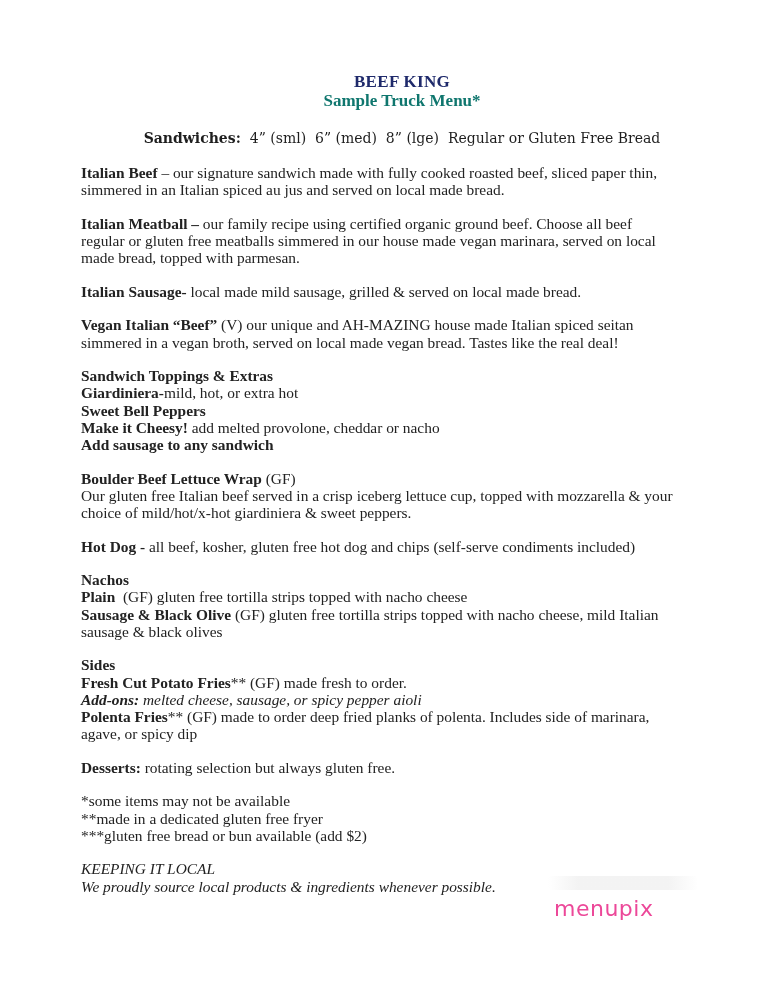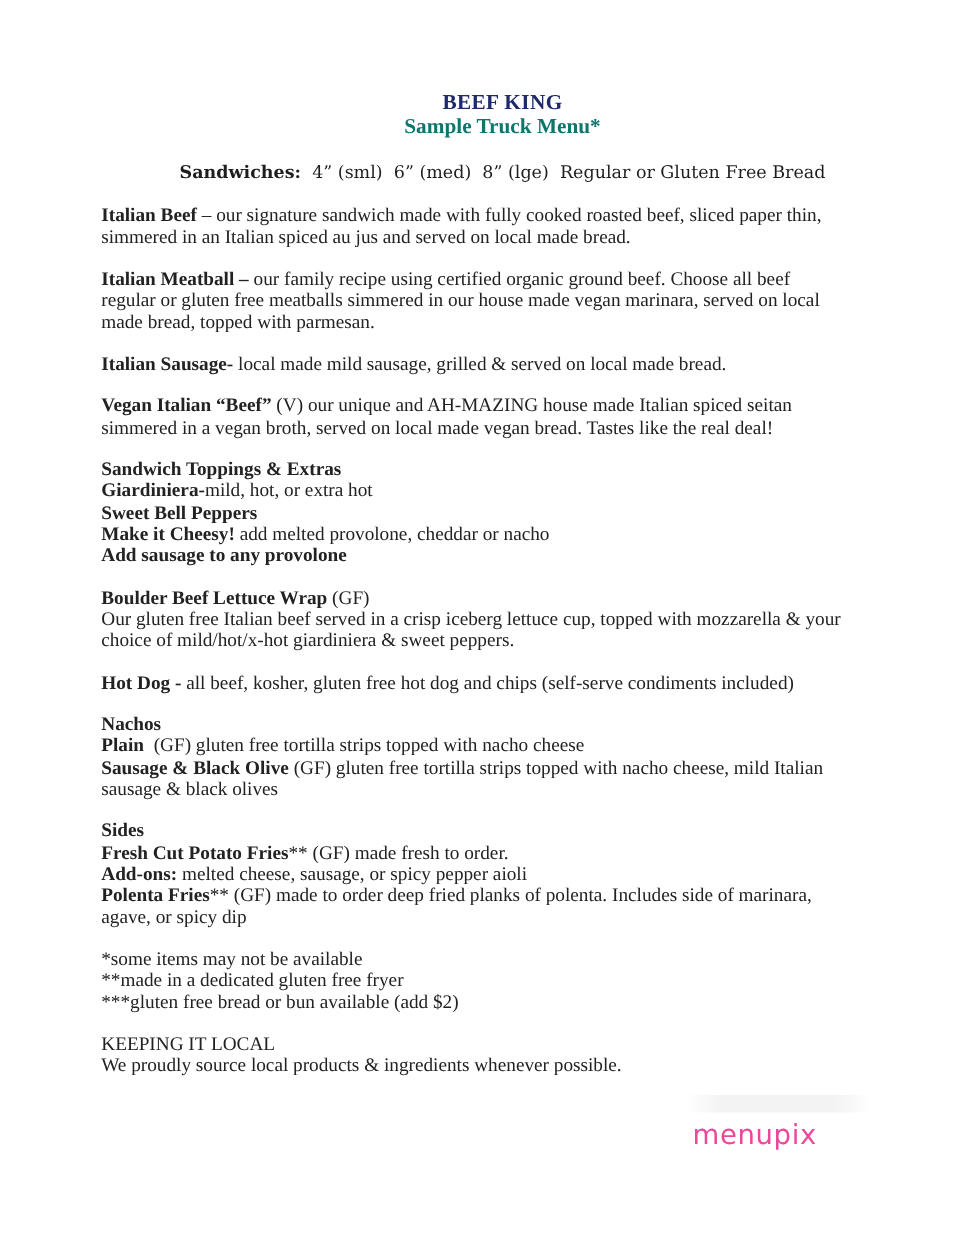--- a/index.html
+++ b/index.html
@@ -66,20 +66,21 @@
       margin: 0 0 16.4px 0;
     }
     .line {
       display: block;
       white-space: nowrap;
     }
     b, .b {
       font-weight: bold;
     }
     .i {
+      font-style: italic;
     }
     .watermark {
       position: absolute;
       left: 536px;
       top: 896px;
       font-family: "DejaVu Sans", sans-serif;
       font-size: 22px;
       letter-spacing: 0.5px;
       color: #ec4899;
       font-weight: normal;
@@ -128,21 +129,21 @@
     <div class="block">
       <span class="line"><b>Vegan Italian “Beef”</b><span> (V) our unique and AH-MAZING house made Italian spiced seitan</span></span>
       <span class="line">simmered in a vegan broth, served on local made vegan bread. Tastes like the real deal!</span>
     </div>
 
     <div class="block">
       <span class="line b">Sandwich Toppings &amp; Extras</span>
       <span class="line"><b>Giardiniera-</b><span>mild, hot, or extra hot</span></span>
       <span class="line b">Sweet Bell Peppers</span>
       <span class="line"><b>Make it Cheesy!</b><span> add melted provolone, cheddar or nacho</span></span>
-      <span class="line b">Add sausage to any provolone</span>
+      <span class="line b">Add sausage to any sandwich</span>
     </div>
 
     <div class="block">
       <span class="line"><b>Boulder Beef Lettuce Wrap</b><span> (GF)</span></span>
       <span class="line">Our gluten free Italian beef served in a crisp iceberg lettuce cup, topped with mozzarella &amp; your</span>
       <span class="line">choice of mild/hot/x-hot giardiniera &amp; sweet peppers.</span>
     </div>
 
     <div class="block">
       <span class="line"><b>Hot Dog -</b><span> all beef, kosher, gluten free hot dog and chips (self-serve condiments included)</span></span>
@@ -156,20 +157,23 @@
     </div>
 
     <div class="block">
       <span class="line b">Sides</span>
       <span class="line"><b>Fresh Cut Potato Fries</b><span>**</span><span> (GF) made fresh to order.</span></span>
       <span class="line i"><b>Add-ons:</b><span> melted cheese, sausage, or spicy pepper aioli</span></span>
       <span class="line"><b>Polenta Fries</b><span>**</span><span> (GF) made to order deep fried planks of polenta. Includes side of marinara,</span></span>
       <span class="line">agave, or spicy dip</span>
     </div>
 
+    <div class="block">
+      <span class="line"><b>Desserts:</b><span> rotating selection but always gluten free.</span></span>
+    </div>
 
     <div class="block">
       <span class="line">*some items may not be available</span>
       <span class="line">**made in a dedicated gluten free fryer</span>
       <span class="line">***gluten free bread or bun available (add $2)</span>
     </div>
 
     <div class="block">
       <span class="line i">KEEPING IT LOCAL</span>
       <span class="line i">We proudly source local products &amp; ingredients whenever possible.</span>

